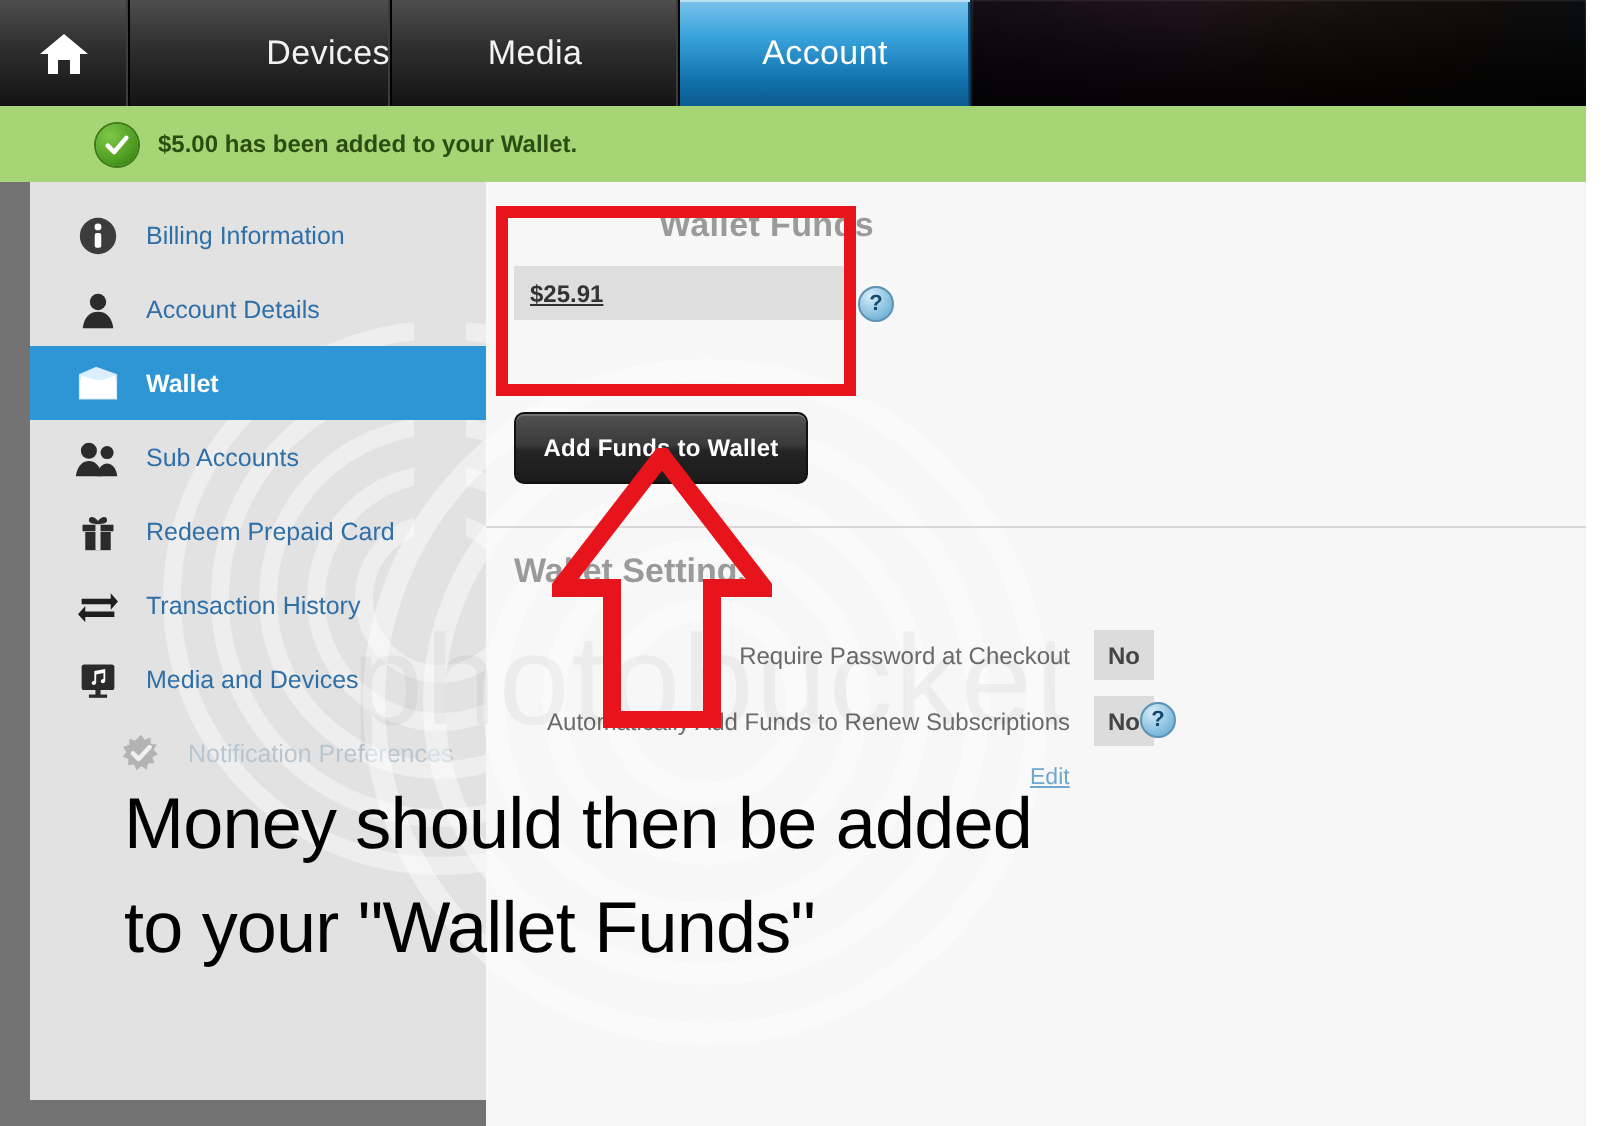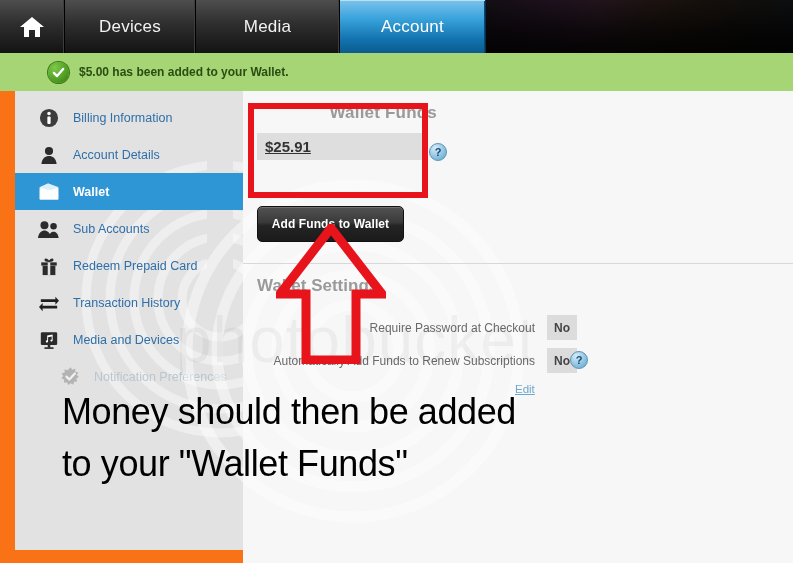--- a/index.html
+++ b/index.html
@@ -27,21 +27,21 @@
     position: relative;
     display: flex; align-items: center; justify-content: center;
     color: #f2f2f2;
     font-size: 17px;
     letter-spacing: .2px;
     border-right: 1px solid #000;
     box-shadow: inset -1px 0 0 #3d3d3d;
     background: linear-gradient(to bottom, #4e4e4e 0%, #2e2e2e 45%, #131313 100%);
   }
   #tab-home { width: 64px; box-shadow: inset -1px 0 0 #3d3d3d; }
-  #tab-devices { width: 130px; }
+  #tab-devices { width: 130px; justify-content: flex-end; }
   #tab-media { width: 143px; }
   #tab-account {
     width: 145px;
     color: #ffffff;
     background: linear-gradient(to bottom, #7cc3ec 0%, #39a3db 35%, #1272ad 75%, #0b5b8e 100%);
     box-shadow: inset 0 1px 0 #b9e0f5, inset -1px 0 0 #0a4a74;
     border-right: 1px solid #062f4c;
   }
   #nav-filler {
     flex: 1;
@@ -76,21 +76,21 @@
   #banner-text {
     margin-left: 10px;
     color: #2b4d12;
     font-size: 12px;
     font-weight: bold;
   }
 
   
   #page {
     position: absolute; left: 0; top: 91px; width: 793px; height: 472px;
-    background: #f97316;
+    background: #737373;
   }
 
   
   #sidebar {
     position: absolute; left: 15px; top: 0; width: 228px; height: 459px;
     background: #e2e2e2;
     overflow: hidden;
   }
   
   #sidebar-swirl {
@@ -130,21 +130,21 @@
   #wallet-funds { position: absolute; left: 14px; top: 12px; width: 180px; }
   #wallet-funds-title {
     color: #9a9a9a; font-size: 17px; font-weight: bold; letter-spacing: .2px;
   }
   #wallet-balance-box {
     margin-top: 10px;
     height: 27px; width: 160px;
     background: #dedede;
     display: flex; align-items: center;
     padding-left: 8px;
-    color: #333; font-size: 15px; font-weight: bold; text-decoration: underline;
+    color: #333; font-size: 12px; font-weight: bold; text-decoration: underline;
   }
   #wallet-last-funded {
     margin-top: 9px;
     color: #8a8a8a; font-size: 12.5px;
   }
   .help-icon {
     width: 18px; height: 18px; border-radius: 50%;
     background: radial-gradient(circle at 34% 26%, #d8ecf8 0%, #9ccbe6 45%, #5ba4cd 100%);
     border: 1px solid #5c93b5;
     color: #12496e; font-size: 11px; font-weight: bold;

